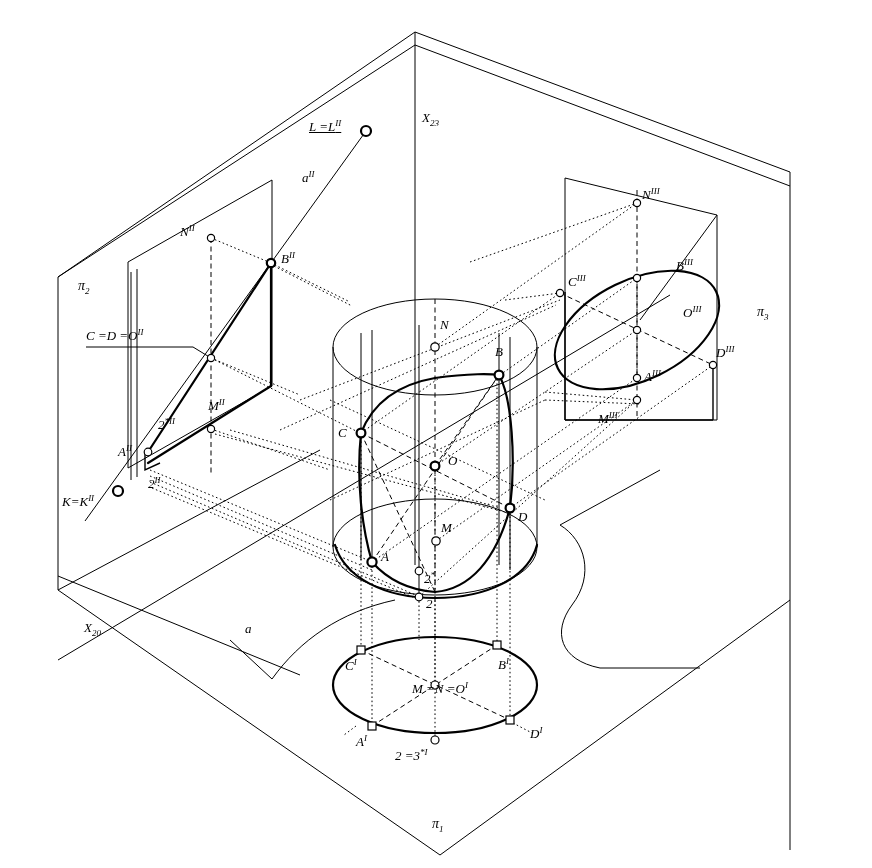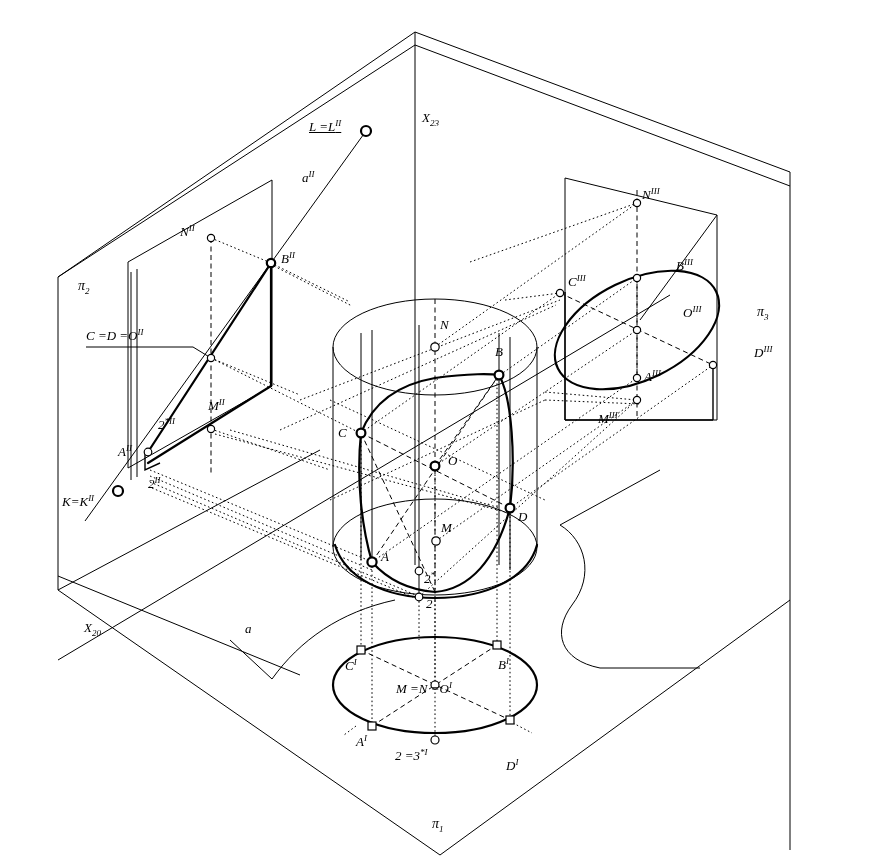--- a/index.html
+++ b/index.html
@@ -320,40 +320,40 @@
 </div>
 <div class="lbl" style="left:644px;top:258px;margin-left:32px;">
   <span>B</span><span class="sup">III</span>
 </div>
 <div class="lbl" style="left:568px;top:274px;">
   <span>C</span><span class="sup">III</span>
 </div>
 <div class="lbl" style="left:646px;top:305px;padding-left:37px;">
   <span>O</span><span class="sup">III</span>
 </div>
-<div class="lbl" style="left:716px;top:345px;margin-left:38px;">
+<div class="lbl" style="left:716px;top:345px;">
   <span>D</span><span class="sup">III</span>
 </div>
 <div class="lbl" style="left:644px;top:369px;">
   <span>A</span><span class="sup">III</span>
 </div>
 <div class="lbl" style="left:598px;top:411px;">
   <span>M</span><span class="sup">III</span>
 </div>
 
 <div class="lbl" style="left:498px;top:629px;margin-top:28px;">
   <span>B</span><span class="sup">I</span>
 </div>
 <div class="lbl" style="left:345px;top:658px;">
   <span>C</span><span class="sup">I</span>
 </div>
-<div class="lbl" style="left:396px;top:681px;">
+<div class="lbl" style="left:412px;top:681px;">
   <span>M =N =O</span><span class="sup">I</span>
 </div>
-<div class="lbl" style="left:506px;top:726px;margin-top:32px;">
+<div class="lbl" style="left:530px;top:726px;">
   <span>D</span><span class="sup">I</span>
 </div>
 <div class="lbl" style="left:356px;top:734px;">
   <span>A</span><span class="sup">I</span>
 </div>
 <div class="lbl" style="left:395px;top:748px;">
   <span>2 =3</span><span class="sup">*I</span>
 </div>
 
 </div>

